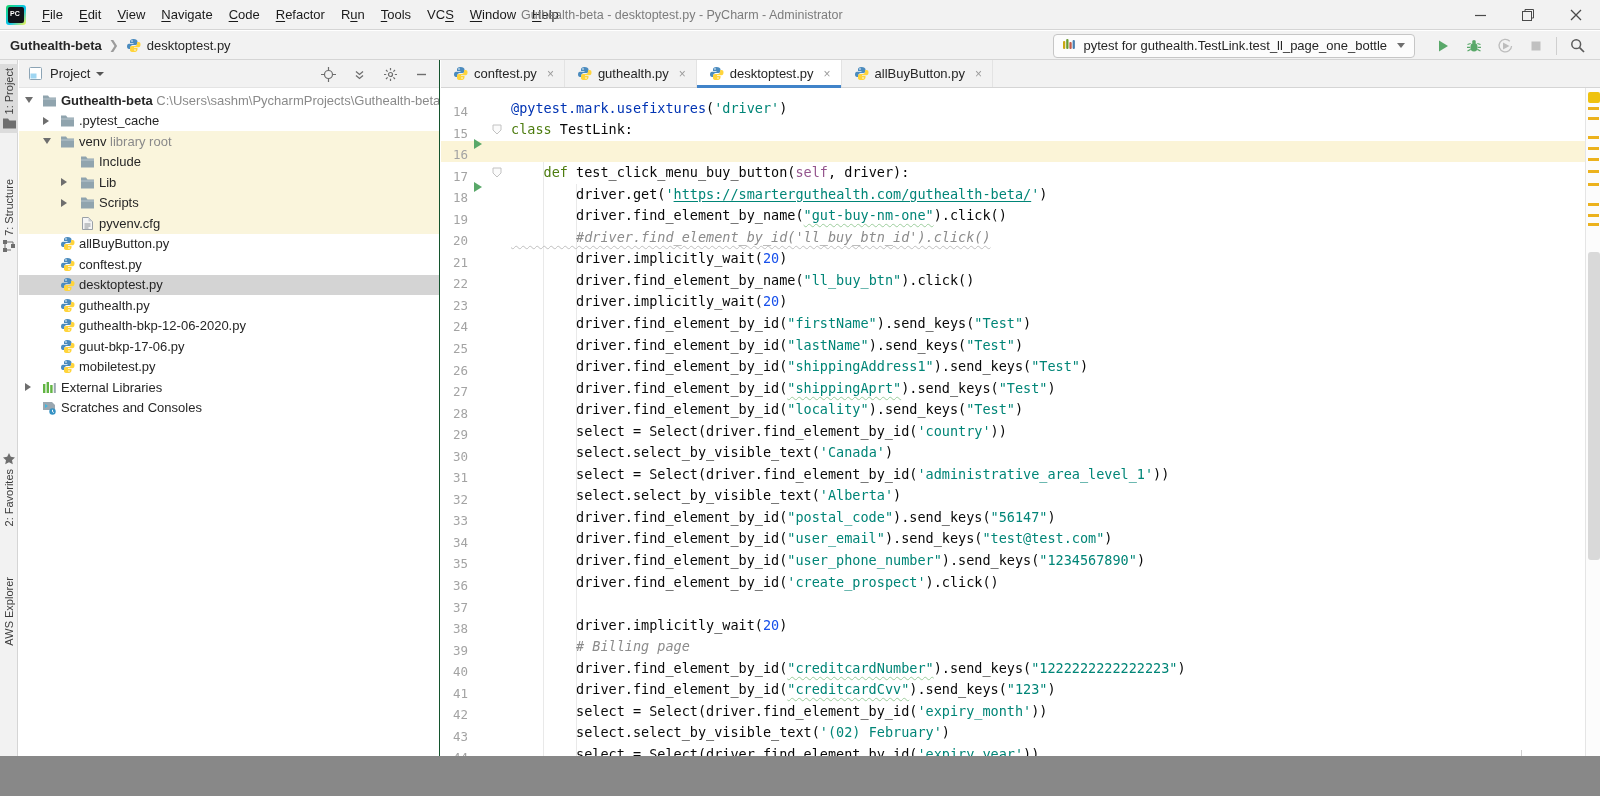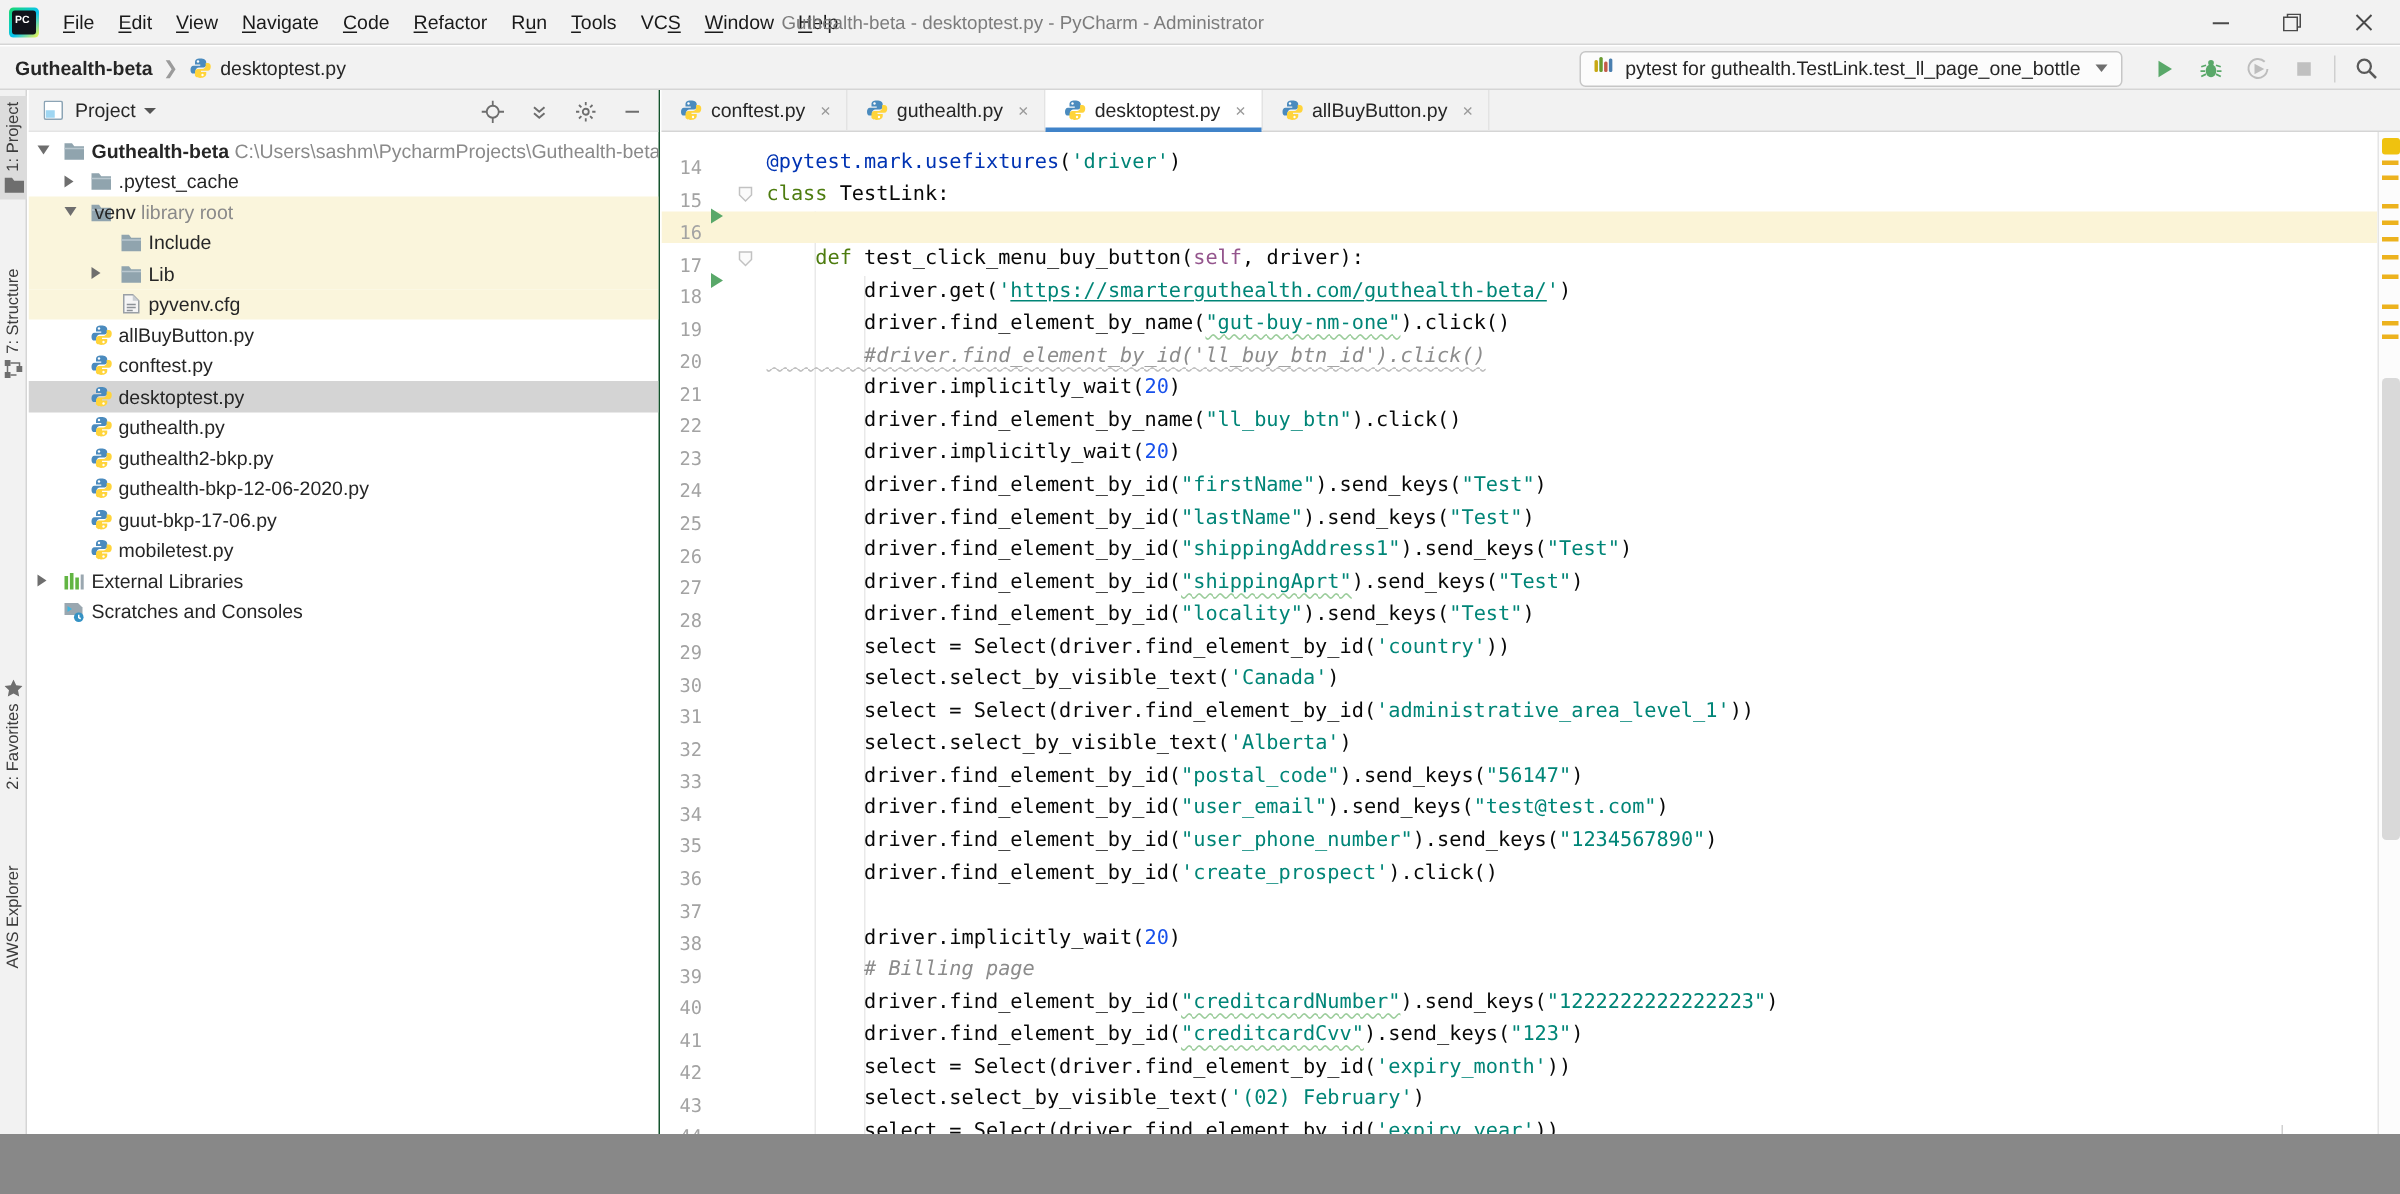--- a/index.html
+++ b/index.html
@@ -337,21 +337,21 @@
         <div class="trow yellow">
           <span class="tarr" style="left: 24px;">
             <span class="arr-d"></span>
           </span>
           <span class="ticon" style="left: 40px;">
             <svg width="15" height="13" viewBox="0 0 15 13">
               <path fill="#90A4AE" d="M1 1.5h5l1.5 2H14v9H1z"></path>
               <path fill="#B9C7CF" d="M1 4.5h13v1H1z"></path>
             </svg>
           </span>
-          <span class="tlabel" style="left: 44px;">venv<span class="tsuffix"> library root</span></span>
+          <span class="tlabel" style="left: 60px;">venv<span class="tsuffix"> library root</span></span>
         </div>
         <div class="trow yellow">
           <span class="ticon" style="left: 60px;">
             <svg width="15" height="13" viewBox="0 0 15 13">
               <path fill="#90A4AE" d="M1 1.5h5l1.5 2H14v9H1z"></path>
               <path fill="#B9C7CF" d="M1 4.5h13v1H1z"></path>
             </svg>
           </span>
           <span class="tlabel" style="left: 80px;">Include</span>
         </div>
@@ -359,20 +359,32 @@
           <span class="tarr" style="left: 42px;">
             <span class="arr-r"></span>
           </span>
           <span class="ticon" style="left: 60px;">
             <svg width="15" height="13" viewBox="0 0 15 13">
               <path fill="#90A4AE" d="M1 1.5h5l1.5 2H14v9H1z"></path>
               <path fill="#B9C7CF" d="M1 4.5h13v1H1z"></path>
             </svg>
           </span>
           <span class="tlabel" style="left: 80px;">Lib</span>
+        </div>
+        <div class="trow yellow">
+          <span class="tarr" style="left: 42px;">
+            <span class="arr-r"></span>
+          </span>
+          <span class="ticon" style="left: 60px;">
+            <svg width="15" height="13" viewBox="0 0 15 13">
+              <path fill="#90A4AE" d="M1 1.5h5l1.5 2H14v9H1z"></path>
+              <path fill="#B9C7CF" d="M1 4.5h13v1H1z"></path>
+            </svg>
+          </span>
+          <span class="tlabel" style="left: 80px;">Scripts</span>
         </div>
         <div class="trow yellow">
           <span class="ticon" style="left: 60px;">
             <svg width="13" height="15" viewBox="0 0 13 15">
               <path fill="#F5F5F5" stroke="#9AA0A6" d="M1.5 1.5h6l4 4v8h-10z"></path>
               <path fill="#C9CDD1" d="M7.5 1.5l4 4h-4z"></path>
               <path stroke="#8C9196" d="M3.5 8h6M3.5 10h6M3.5 12h4" fill="none"></path>
             </svg>
           </span>
           <span class="tlabel" style="left: 80px;">pyvenv.cfg</span>
@@ -413,31 +425,20 @@
         <div class="trow">
           <span class="ticon" style="left: 40px;">
             <svg width="15" height="15" viewBox="0 0 15 15">
               <path fill="#4B8BBE" d="M7.5 1C5 1 4 2 4 3.6V5h3.5v.8H3C1.6 5.8 1 7 1 8.6 1 10.2 1.7 11 3 11h1.4V9.2C4.4 8 5.4 7 6.6 7h3c1.1 0 1.9-.9 1.9-2V3.6C11.5 2 10 1 7.5 1z"></path>
               <path fill="#FFD43B" d="M7.5 14c2.5 0 4-1 4-2.6V10H8v-.8h4.5c1.4 0 2-1.2 2-2.8 0-1.6-.7-2.4-2-2.4h-1.4v1.8c0 1.2-1 2.2-2.2 2.2h-3c-1.1 0-1.9.9-1.9 2v1.4C3.5 13 5 14 7.5 14z"></path>
               <circle cx="6" cy="3" r=".8" fill="#fff"></circle>
               <circle cx="9" cy="12" r=".8" fill="#fff"></circle>
             </svg>
           </span>
           <span class="tlabel" style="left: 60px;">guthealth.py</span>
-        </div>
-        <div class="trow">
-          <span class="ticon" style="left: 40px;">
-            <svg width="15" height="15" viewBox="0 0 15 15">
-              <path fill="#4B8BBE" d="M7.5 1C5 1 4 2 4 3.6V5h3.5v.8H3C1.6 5.8 1 7 1 8.6 1 10.2 1.7 11 3 11h1.4V9.2C4.4 8 5.4 7 6.6 7h3c1.1 0 1.9-.9 1.9-2V3.6C11.5 2 10 1 7.5 1z"></path>
-              <path fill="#FFD43B" d="M7.5 14c2.5 0 4-1 4-2.6V10H8v-.8h4.5c1.4 0 2-1.2 2-2.8 0-1.6-.7-2.4-2-2.4h-1.4v1.8c0 1.2-1 2.2-2.2 2.2h-3c-1.1 0-1.9.9-1.9 2v1.4C3.5 13 5 14 7.5 14z"></path>
-              <circle cx="6" cy="3" r=".8" fill="#fff"></circle>
-              <circle cx="9" cy="12" r=".8" fill="#fff"></circle>
-            </svg>
-          </span>
-          <span class="tlabel" style="left: 60px;">guthealth2-bkp.py</span>
         </div>
         <div class="trow">
           <span class="ticon" style="left: 40px;">
             <svg width="15" height="15" viewBox="0 0 15 15">
               <path fill="#4B8BBE" d="M7.5 1C5 1 4 2 4 3.6V5h3.5v.8H3C1.6 5.8 1 7 1 8.6 1 10.2 1.7 11 3 11h1.4V9.2C4.4 8 5.4 7 6.6 7h3c1.1 0 1.9-.9 1.9-2V3.6C11.5 2 10 1 7.5 1z"></path>
               <path fill="#FFD43B" d="M7.5 14c2.5 0 4-1 4-2.6V10H8v-.8h4.5c1.4 0 2-1.2 2-2.8 0-1.6-.7-2.4-2-2.4h-1.4v1.8c0 1.2-1 2.2-2.2 2.2h-3c-1.1 0-1.9.9-1.9 2v1.4C3.5 13 5 14 7.5 14z"></path>
               <circle cx="6" cy="3" r=".8" fill="#fff"></circle>
               <circle cx="9" cy="12" r=".8" fill="#fff"></circle>
             </svg>
           </span>

